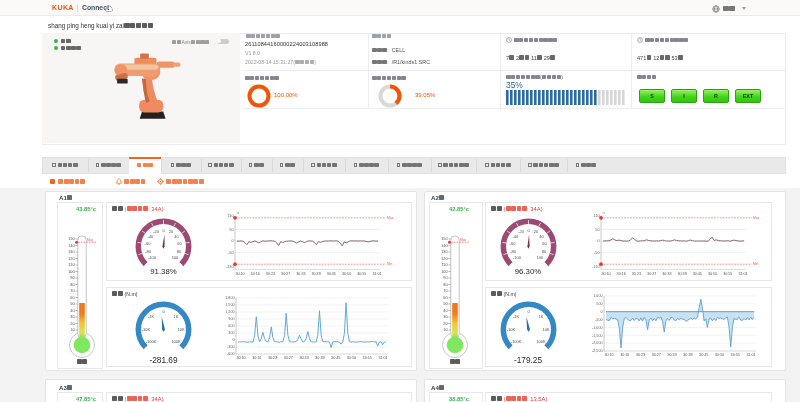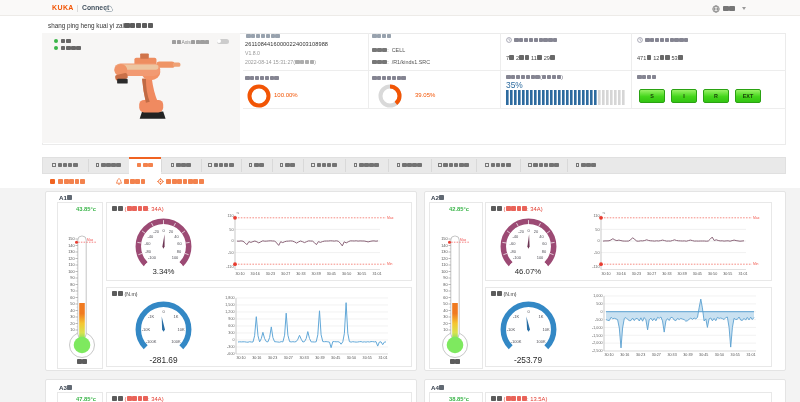--- a/index.html
+++ b/index.html
@@ -260,21 +260,21 @@
       <line x1="49.7" y1="18.3" x2="52.9" y2="16.0" stroke="#fff" stroke-width="0.7"></line>
       <text x="44.6" y="23.2" font-size="4" fill="#505058" text-anchor="middle">40</text>
       <line x1="53.7" y1="28.0" x2="57.6" y2="27.4" stroke="#fff" stroke-width="0.7"></line>
       <text x="47.5" y="30.2" font-size="4" fill="#505058" text-anchor="middle">60</text>
       <line x1="52.9" y1="38.4" x2="56.6" y2="39.7" stroke="#fff" stroke-width="0.7"></line>
       <text x="46.9" y="37.7" font-size="4" fill="#505058" text-anchor="middle">80</text>
       <line x1="47.4" y1="47.4" x2="50.2" y2="50.2" stroke="#fff" stroke-width="0.7"></line>
       <text x="43.0" y="44.2" font-size="4" fill="#505058" text-anchor="middle">100</text>
       <polygon points="32.5,19.3 32.6,31.6 31.3,33.7 30.4,31.4" fill="#6d3553"></polygon>
     </svg>
-    <div class="abs" style="left:131.5px;top:267px;width:64px;text-align:center;font-size:7.8px;color:#2a2a2a">3.34%</div>
+    <div class="abs" style="left:131.5px;top:267px;width:64px;text-align:center;font-size:7.8px;color:#2a2a2a">91.38%</div>
     <svg class="abs" style="left:132.0px;top:297.5px" width="64" height="66" viewBox="0 0 64 66">
       <path d="M 13.7 49.3 A 25.2 25.2 0 1 1 49.3 49.3" fill="none" stroke="#3388c5" stroke-width="5.5"></path>
       <text x="19.1" y="45.1" font-size="4" fill="#505058" text-anchor="middle">-100K</text>
       <text x="14.0" y="32.7" font-size="4" fill="#505058" text-anchor="middle">-10K</text>
       <text x="19.1" y="20.3" font-size="4" fill="#505058" text-anchor="middle">-1K</text>
       <text x="31.5" y="15.2" font-size="4" fill="#505058" text-anchor="middle">0</text>
       <text x="43.9" y="20.3" font-size="4" fill="#505058" text-anchor="middle">1K</text>
       <text x="49.0" y="32.7" font-size="4" fill="#505058" text-anchor="middle">10K</text>
       <text x="43.9" y="45.1" font-size="4" fill="#505058" text-anchor="middle">100K</text>
       <polygon points="29.7,18.4 32.9,31.3 31.8,33.7 30.1,31.7" fill="#2a6fa5"></polygon>
@@ -434,33 +434,33 @@
       <line x1="49.7" y1="18.3" x2="52.9" y2="16.0" stroke="#fff" stroke-width="0.7"></line>
       <text x="44.6" y="23.2" font-size="4" fill="#505058" text-anchor="middle">40</text>
       <line x1="53.7" y1="28.0" x2="57.6" y2="27.4" stroke="#fff" stroke-width="0.7"></line>
       <text x="47.5" y="30.2" font-size="4" fill="#505058" text-anchor="middle">60</text>
       <line x1="52.9" y1="38.4" x2="56.6" y2="39.7" stroke="#fff" stroke-width="0.7"></line>
       <text x="46.9" y="37.7" font-size="4" fill="#505058" text-anchor="middle">80</text>
       <line x1="47.4" y1="47.4" x2="50.2" y2="50.2" stroke="#fff" stroke-width="0.7"></line>
       <text x="43.0" y="44.2" font-size="4" fill="#505058" text-anchor="middle">100</text>
       <polygon points="32.1,19.3 32.6,31.6 31.4,33.7 30.4,31.4" fill="#6d3553"></polygon>
     </svg>
-    <div class="abs" style="left:496px;top:267px;width:64px;text-align:center;font-size:7.8px;color:#2a2a2a">46.07%</div>
+    <div class="abs" style="left:496px;top:267px;width:64px;text-align:center;font-size:7.8px;color:#2a2a2a">96.30%</div>
     <svg class="abs" style="left:496.5px;top:297.5px" width="64" height="66" viewBox="0 0 64 66">
       <path d="M 13.7 49.3 A 25.2 25.2 0 1 1 49.3 49.3" fill="none" stroke="#3388c5" stroke-width="5.5"></path>
       <text x="19.1" y="45.1" font-size="4" fill="#505058" text-anchor="middle">-100K</text>
       <text x="14.0" y="32.7" font-size="4" fill="#505058" text-anchor="middle">-10K</text>
       <text x="19.1" y="20.3" font-size="4" fill="#505058" text-anchor="middle">-1K</text>
       <text x="31.5" y="15.2" font-size="4" fill="#505058" text-anchor="middle">0</text>
       <text x="43.9" y="20.3" font-size="4" fill="#505058" text-anchor="middle">1K</text>
       <text x="49.0" y="32.7" font-size="4" fill="#505058" text-anchor="middle">10K</text>
       <text x="43.9" y="45.1" font-size="4" fill="#505058" text-anchor="middle">100K</text>
       <polygon points="29.4,18.5 32.9,31.3 31.8,33.7 30.1,31.7" fill="#2a6fa5"></polygon>
     </svg>
-    <div class="abs" style="left:491px;top:354.5px;width:74px;text-align:center;font-size:8.3px;color:#2a2a2a">-253.79</div>
+    <div class="abs" style="left:491px;top:354.5px;width:74px;text-align:center;font-size:8.3px;color:#2a2a2a">-179.25</div>
 <svg class="abs" style="left:589px;top:212px" width="175" height="64" viewBox="0 0 175 64">
       <line x1="12" y1="17.4" x2="157" y2="17.4" stroke="#ececec" stroke-width="0.8"></line>
       <line x1="12" y1="29.0" x2="157" y2="29.0" stroke="#ececec" stroke-width="0.8"></line>
       <line x1="12" y1="40.6" x2="157" y2="40.6" stroke="#ececec" stroke-width="0.8"></line>
       <line x1="12" y1="3.5" x2="12" y2="57.5" stroke="#bbb" stroke-width="0.8"></line>
       <line x1="12" y1="57.5" x2="157" y2="57.5" stroke="#ccc" stroke-width="0.6"></line>
       <text x="10.5" y="4.9" font-size="3.8" fill="#666" text-anchor="end">110</text>
       <text x="10.5" y="18.8" font-size="3.8" fill="#666" text-anchor="end">50</text>
       <text x="10.5" y="30.4" font-size="3.8" fill="#666" text-anchor="end">0</text>
       <text x="10.5" y="42.0" font-size="3.8" fill="#666" text-anchor="end">-50</text>

